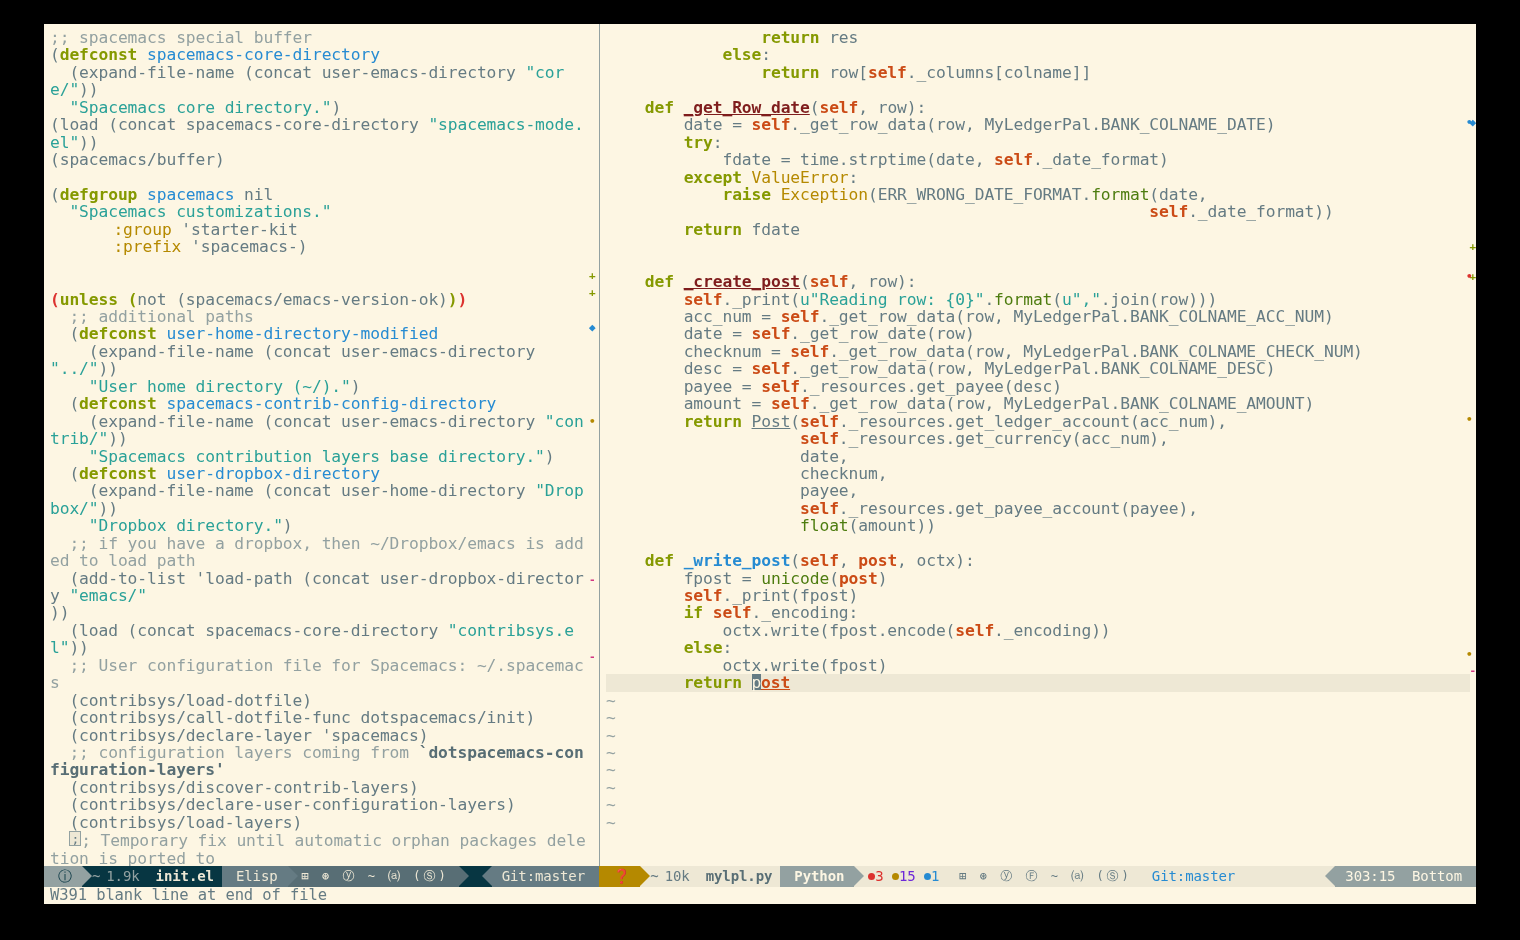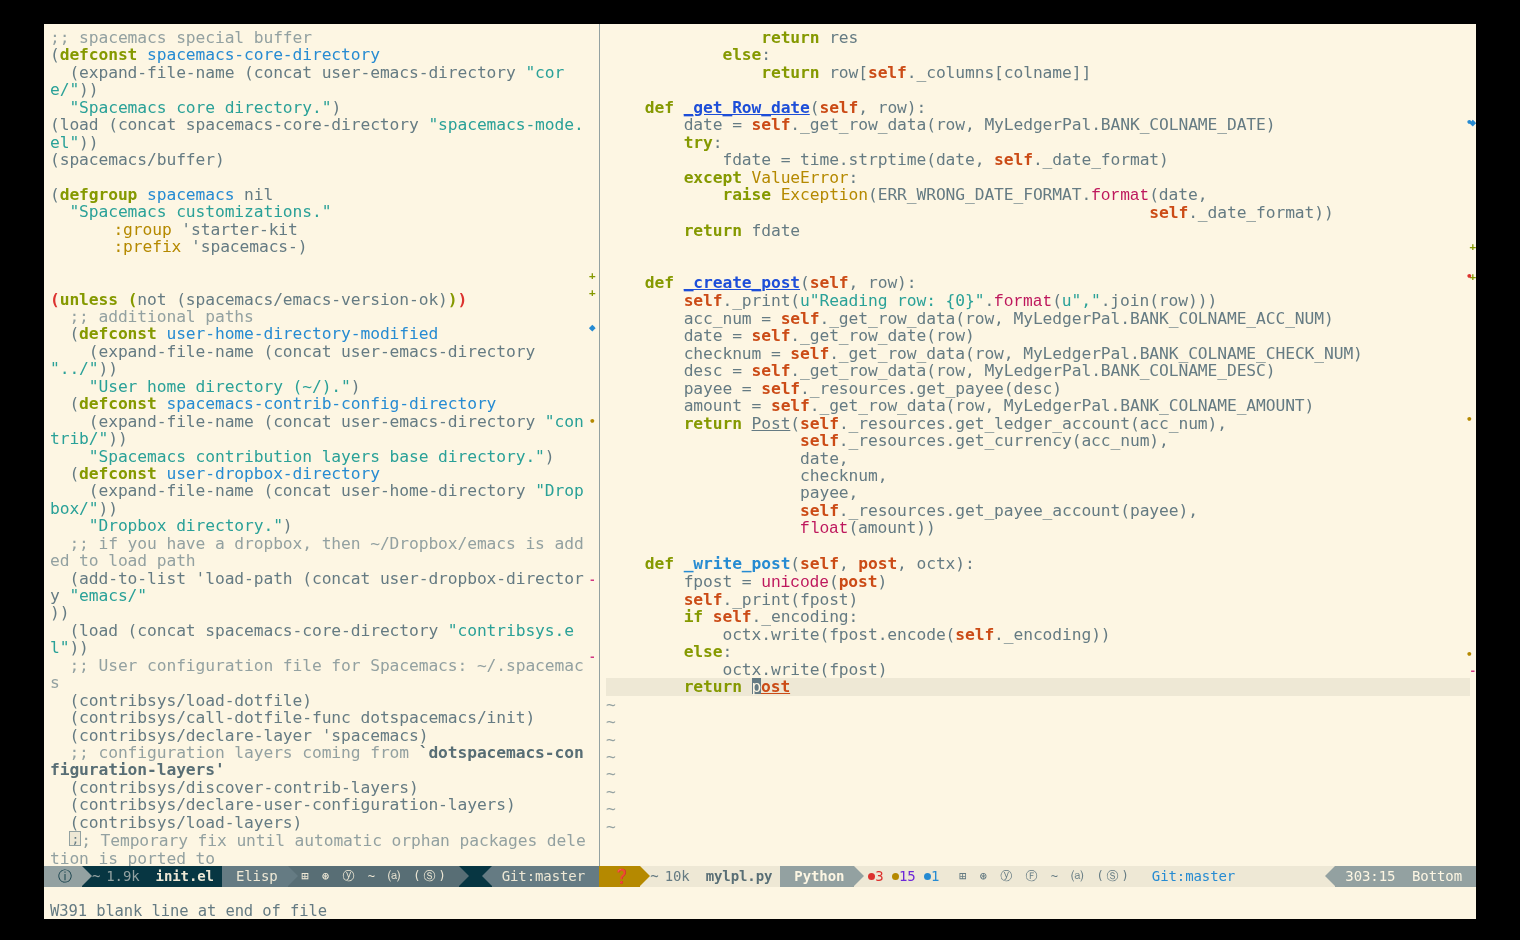--- a/index.html
+++ b/index.html
@@ -19,24 +19,24 @@
   .gplus { color:#859900; }
   .gminus { color:#d33682; }
   .gdot-y { color:#b58900; }
   .gdot-r { color:#dc322f; }
   .gdot-b { color:#268bd2; }
   .cmt { color:#93a1a1; }
   .kw { color:#859900; font-weight:bold; }
   .fn { color:#268bd2; }
   .str { color:#2aa198; }
   .type { color:#b58900;margin-left:44px; }
-  .bi { color:#be185d;font-family:Liberation Mono, monospace; }
+  .bi { color:#4d7c0f; }
   .py-self { color:#cb4b16; font-weight:bold; }
   .py-kw { color:#859900; font-weight:bold; }
-  .py-def { color:#1d4ed8; font-weight:bold; text-decoration: underline; }
+  .py-def { color:#7f1d1d; font-weight:bold; text-decoration: underline; }
   .py-defplain { color:#268bd2; font-weight:bold; }
   .py-str { color:#2aa198; }
   .py-exc { color:#b58900; }
   .rp { color:#dc322f; font-weight:bold; }
   .rp2 { color:#859900; font-weight:bold; }
   .hl { background:#eee8d5; }
   .cursor { display:inline-block; width:.58em; height:1em; background:#657b83; color:#fdf6e3; vertical-align:baseline; }
   .tilde { color:#93a1a1; }
   .bold { font-weight:bold; color:#586e75; }
 
@@ -82,21 +82,21 @@
 
   .ml.right .chip.c1 { background:#b58900; color:#fdf6e3; }
   .ml.right .chip.c1::after { border-left-color:#b58900; }
   .ml.right .chip.c2 { background:#93a1a1; color:#fdf6e3; font-weight:bold; }
   .ml.right .chip.c2::after { border-left-color:#93a1a1; }
   .ml.right .chip.c3 { background:#eee8d5; color:#268bd2; }
   .ml.right .chip.c3::after { border-left-color:#eee8d5; }
   .ml.right .rchip.r1 { background:#93a1a1; color:#fdf6e3; }
   .ml.right .rchip.r1::before { border-right-color:#93a1a1; }
 
-  .echo { width:100%; height:17px; background:#fdf6e3; color:#657b83; padding:16px 6px; font-size:15.5px; }
+  .echo { width:100%; height:17px; background:#fdf6e3; color:#657b83; padding:0 6px; font-size:15.5px; }
   .underline { text-decoration: underline; }
   .idx-open { display:inline-block; background:#eee8d5; border:1px solid #93a1a1; padding:0 1px; font-size:13px; line-height:1; vertical-align:text-top; }
   .post { color:#cb4b16; font-weight:bold; }
   .glyphbar { font-size:12px; letter-spacing:3px; color:#93a1a1; }
 </style>
 </head>
 <body>
 
 <div class="frame">
   <div class="splits">

